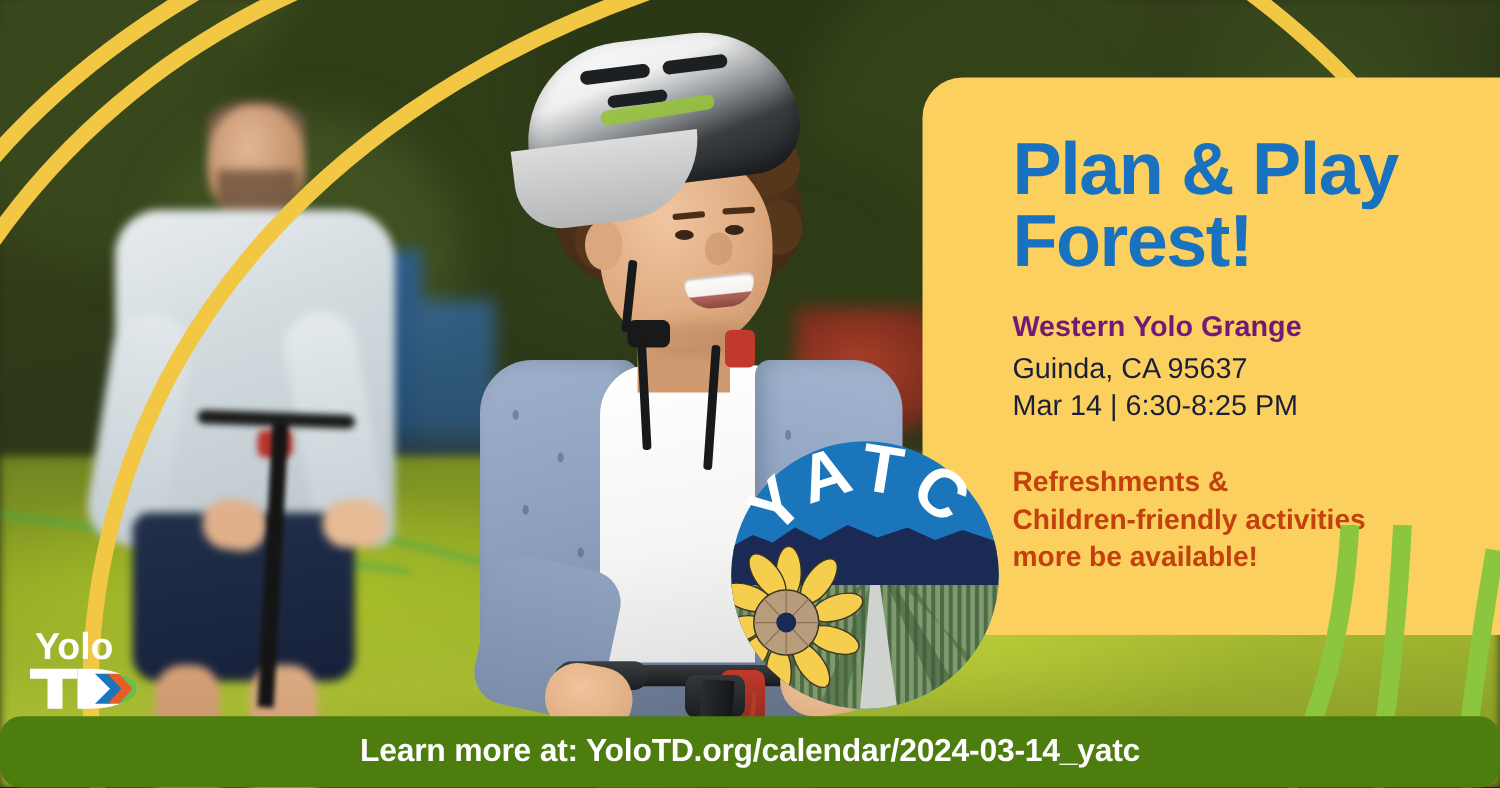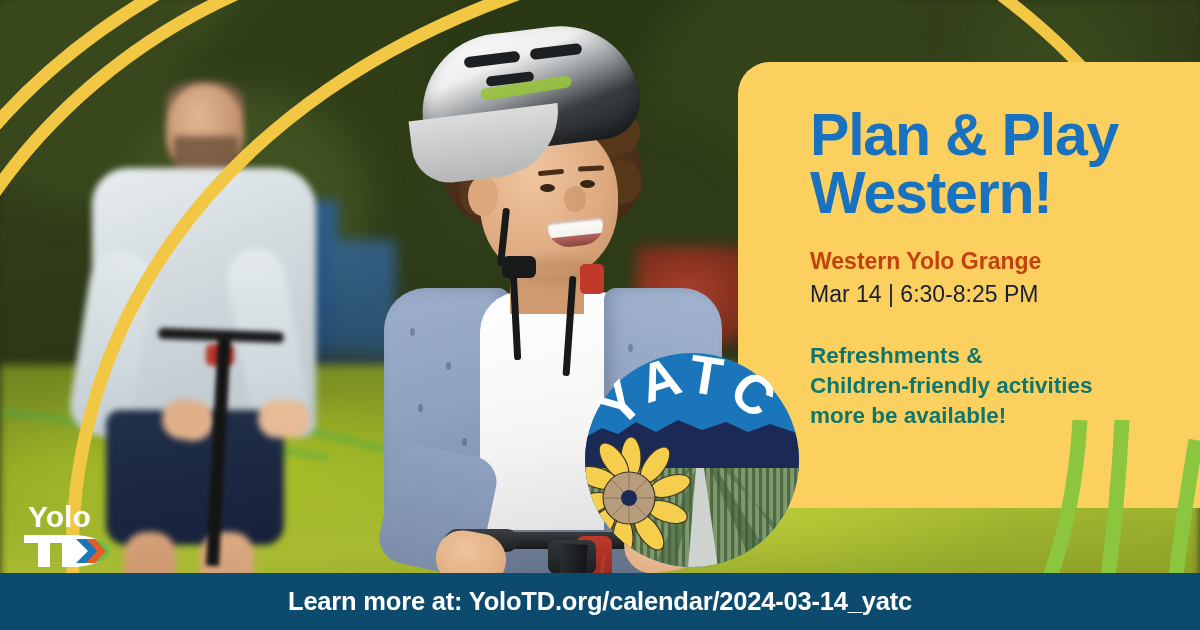--- a/index.html
+++ b/index.html
@@ -286,44 +286,44 @@
   .card {
     position:absolute; left:738px; top:62px; width:462px; height:446px;
     background:#FBD05F; border-radius:32px 0 0 0;
     padding:44px 0 0 72px;
   }
   .headline {
     color:#1872C0; font-size:59px; line-height:.99; font-weight:700;
     letter-spacing:-1.2px; margin-bottom:24px;
   }
   .venue {
-    color:#c2410c; font-size:23px; font-weight:700; line-height:1.3; margin-bottom:2px;
+    color:#701a75; font-size:23px; font-weight:700; line-height:1.3; margin-bottom:2px;
   }
   .addr {
     color:#1A1F38; font-size:23px; font-weight:400; line-height:1.32;
   }
   .refresh {
-    margin-top:32px; color:#0f766e; font-size:22.5px; font-weight:700; line-height:1.33;
+    margin-top:32px; color:#c2410c; font-size:22.5px; font-weight:700; line-height:1.33;
   }
 
   
   .yatc {
     position:absolute; left:584px; top:352px; width:216px; height:216px;
   }
 
   
   .yolotd { position:absolute; left:22px; top:497px; width:100px; height:72px; }
 
   
   .greens { position:absolute; right:0; bottom:0; width:240px; height:210px; pointer-events:none; }
 
   
   .banner {
     position:absolute; left:0; bottom:0; width:100%; height:57px;
-    background:#0c4a6e; display:flex; align-items:center; justify-content:center;
+    background:#4d7c0f; display:flex; align-items:center; justify-content:center;border-radius:17px;
   }
   .banner-text {
     color:#fff; font-size:25.5px; font-weight:700; letter-spacing:-.2px;
   }
 </style>
 </head>
 <body>
 
 <div id="poster">
 
@@ -432,23 +432,24 @@
   <svg class="swoosh" viewBox="0 0 1200 630">
     <path d="M -60 290 C 10 130 150 10 330 -40" stroke="#F2C744" stroke-width="13" fill="none" stroke-linecap="round"></path>
     <path d="M -60 200 C 20 70 160 -30 330 -80" stroke="#F2C744" stroke-width="13" fill="none" stroke-linecap="round"></path>
     <path d="M 78 630 C 40 360 200 90 560 -20" stroke="#F2C744" stroke-width="13" fill="none" stroke-linecap="round"></path>
     <path d="M 1198 270 C 1160 140 1080 50 980 -20" stroke="#F2C744" stroke-width="12" fill="none" stroke-linecap="round"></path>
   </svg>
 
   <div class="card">
     <div class="headline">
       <div>Plan &amp; Play</div>
-      <div>Western!</div>
+      <div>Forest!</div>
     </div>
     <div class="venue">Western Yolo Grange</div>
+    <div class="addr">Guinda, CA 95637</div>
     <div class="addr">Mar 14 | 6:30-8:25 PM</div>
     <div class="refresh">
       <div>Refreshments &amp;</div>
       <div>Children-friendly activities</div>
       <div>more be available!</div>
     </div>
   </div>
 
   <svg class="yatc" viewBox="0 0 216 216">
     <defs>

